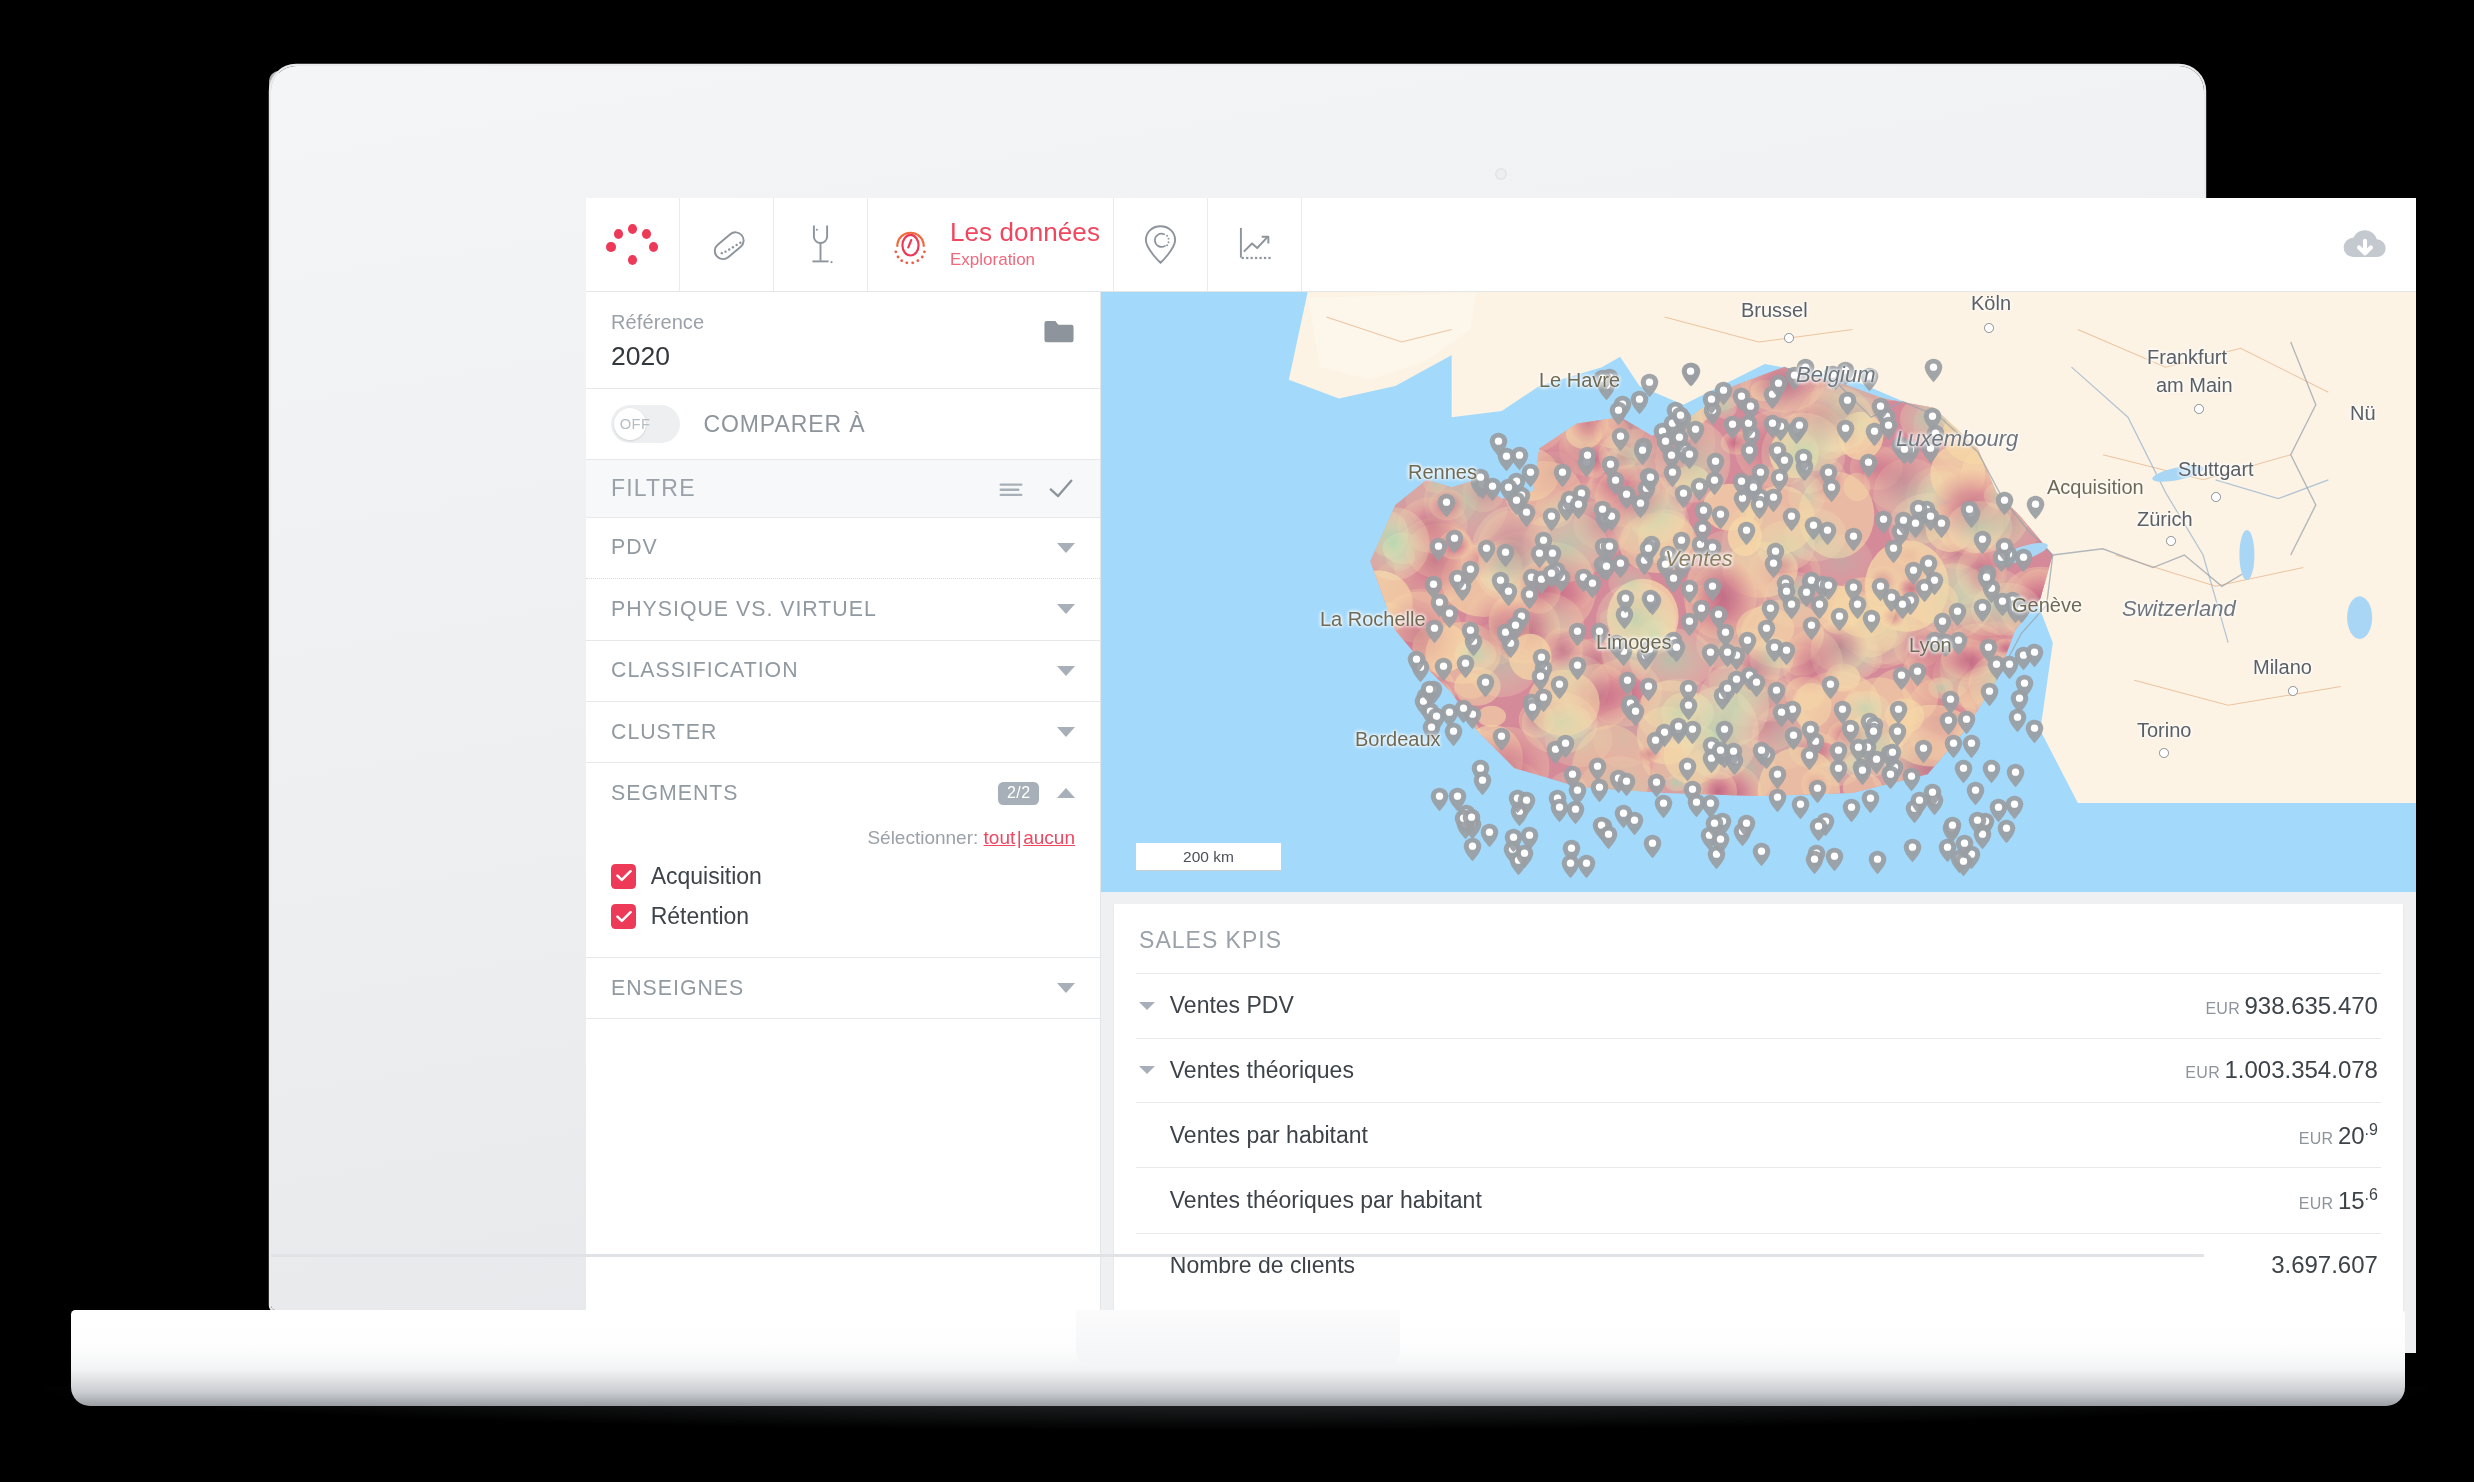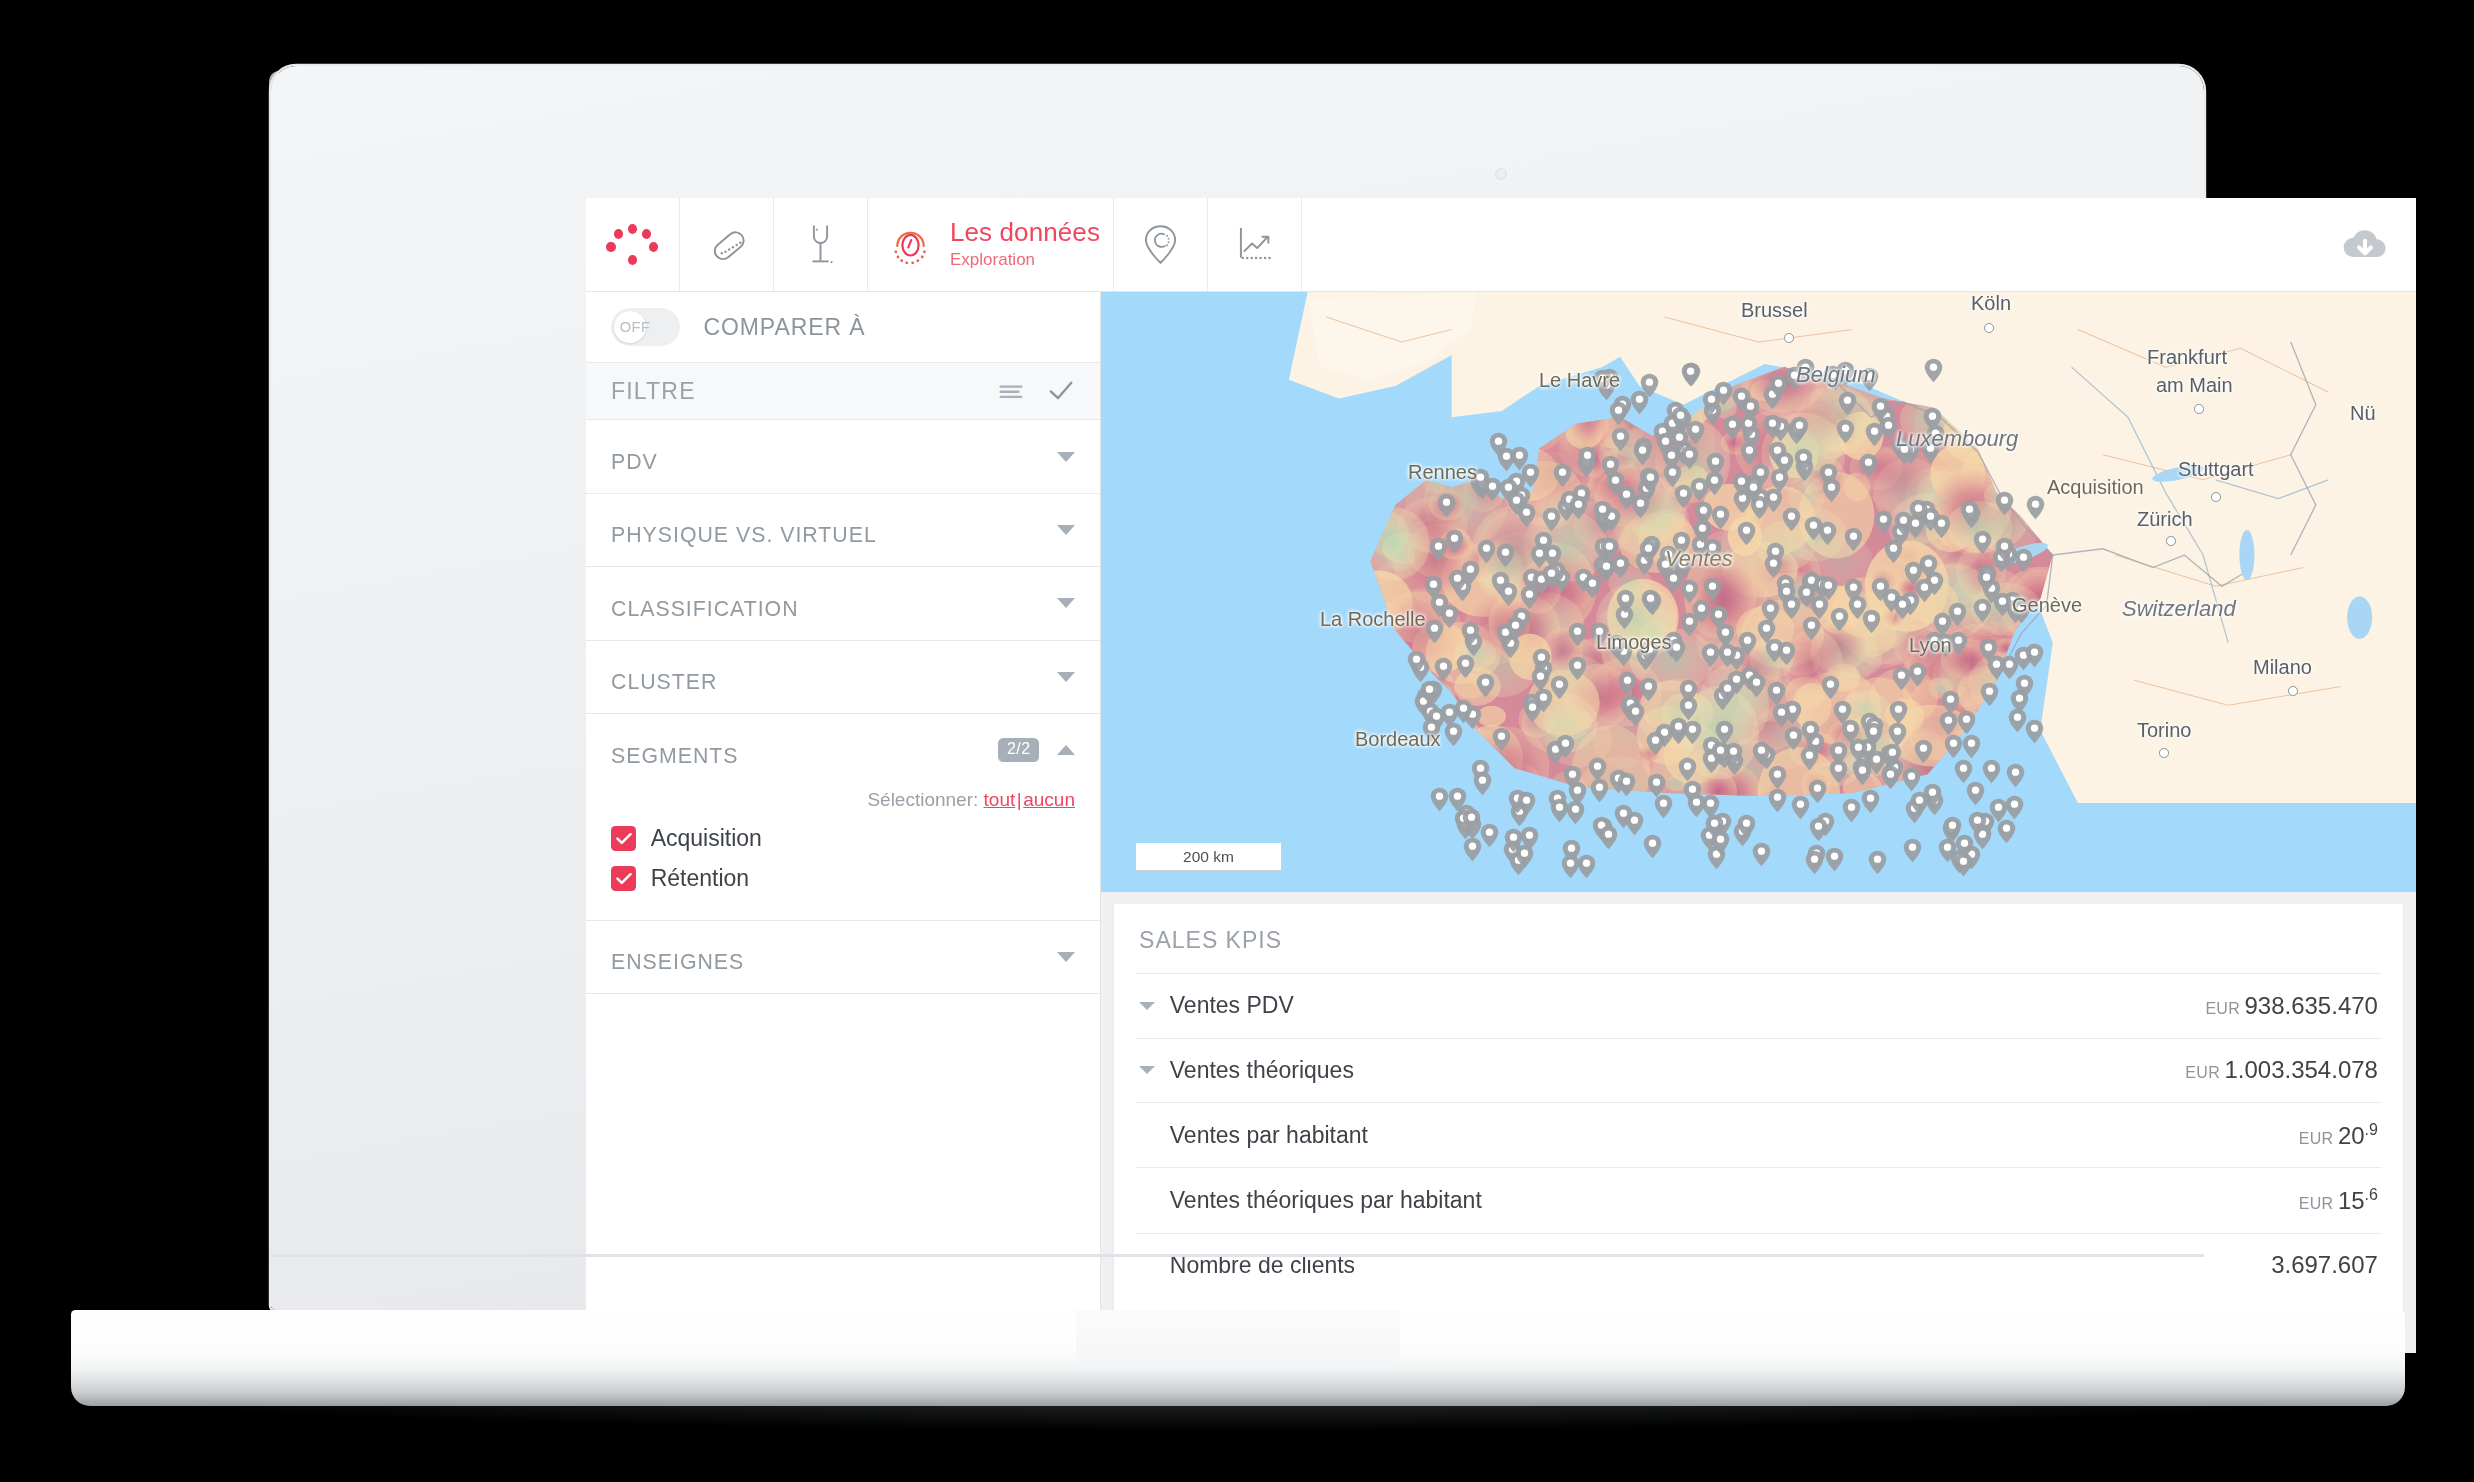--- a/index.html
+++ b/index.html
@@ -140,21 +140,21 @@
   .filter-actions{ display:flex; align-items:center; gap:22px; }
 
   .acc-row{
     padding:17.7px 25px;
     display:flex; align-items:center; justify-content:space-between;
     border-bottom:0.7px solid #e6e8ea;
     cursor:pointer; background:#fff;
   }
   .acc-row.dotted{ border-bottom:1.5px dotted #d9dde0; }
   .acc-row.open{ border-bottom:none; }
-  .acc-label{ color:#929aa1; font-size:21.3px; letter-spacing:1px;margin-top:12px; }
+  .acc-label{ color:#929aa1; font-size:21.3px; letter-spacing:1px; }
   .acc-right{ display:flex; align-items:center; gap:17.7px; }
   .badge{
     background:#a7b0b8; color:#fff; font-size:16px;
     padding:2.2px 8.8px 3.7px; border-radius:5.2px; letter-spacing:0.4px;
   }
   .caret-down{
     width:0;height:0;border-left:9.6px solid transparent;border-right:9.6px solid transparent;
     border-top:10.3px solid #a7b0b8;
   }
   .caret-up{
@@ -347,20 +347,31 @@
               <path d="M22 46 A13 13 0 0 1 22 20 A17 17 0 0 1 54 22 A12 12 0 0 1 54 46 Z" fill="#c3c9cf"></path>
               <path d="M38 24 V38 M30 33 L38 41 L46 33" fill="none" stroke="#fff" stroke-width="5.5" stroke-linecap="round" stroke-linejoin="round"></path>
             </svg>
           </div>
         </div>
 
         <div class="body-split">
 
           <div class="sidebar">
 
+            <div class="ref-block">
+              <div>
+                <div class="ref-label">Référence</div>
+                <div class="ref-value">2020</div>
+              </div>
+              <div class="folder-icon">
+                <svg width="32" height="26.5" viewBox="0 0 44 36">
+                  <path d="M2 7 a3 3 0 0 1 3-3 h12 l4 5 h18 a3 3 0 0 1 3 3 v18 a3 3 0 0 1 -3 3 H5 a3 3 0 0 1 -3 -3 Z" fill="#8d949b"></path>
+                </svg>
+              </div>
+            </div>
 
             <div class="compare-block">
               <div class="toggle">
                 <div class="knob"></div>
                 <div class="off-txt">OFF</div>
               </div>
               <div class="compare-label">COMPARER À</div>
             </div>
 
             <div class="filter-head">

